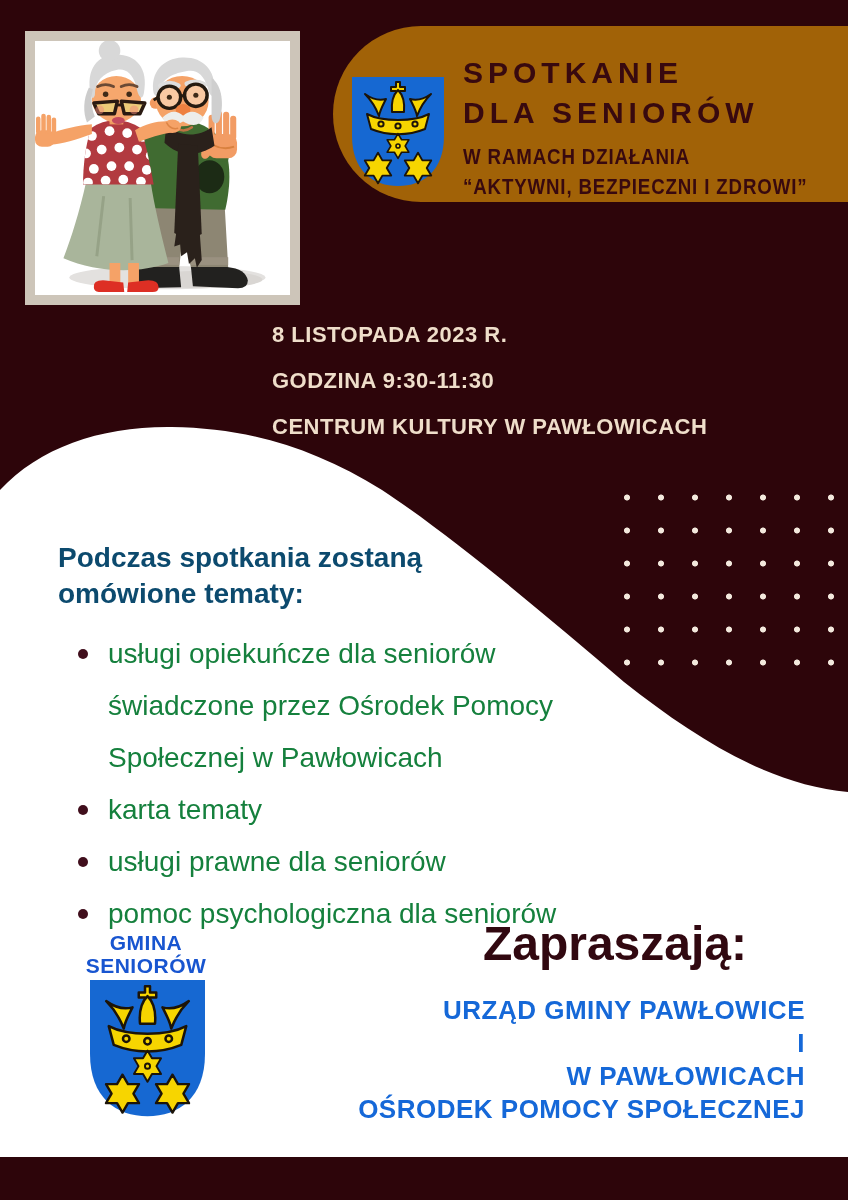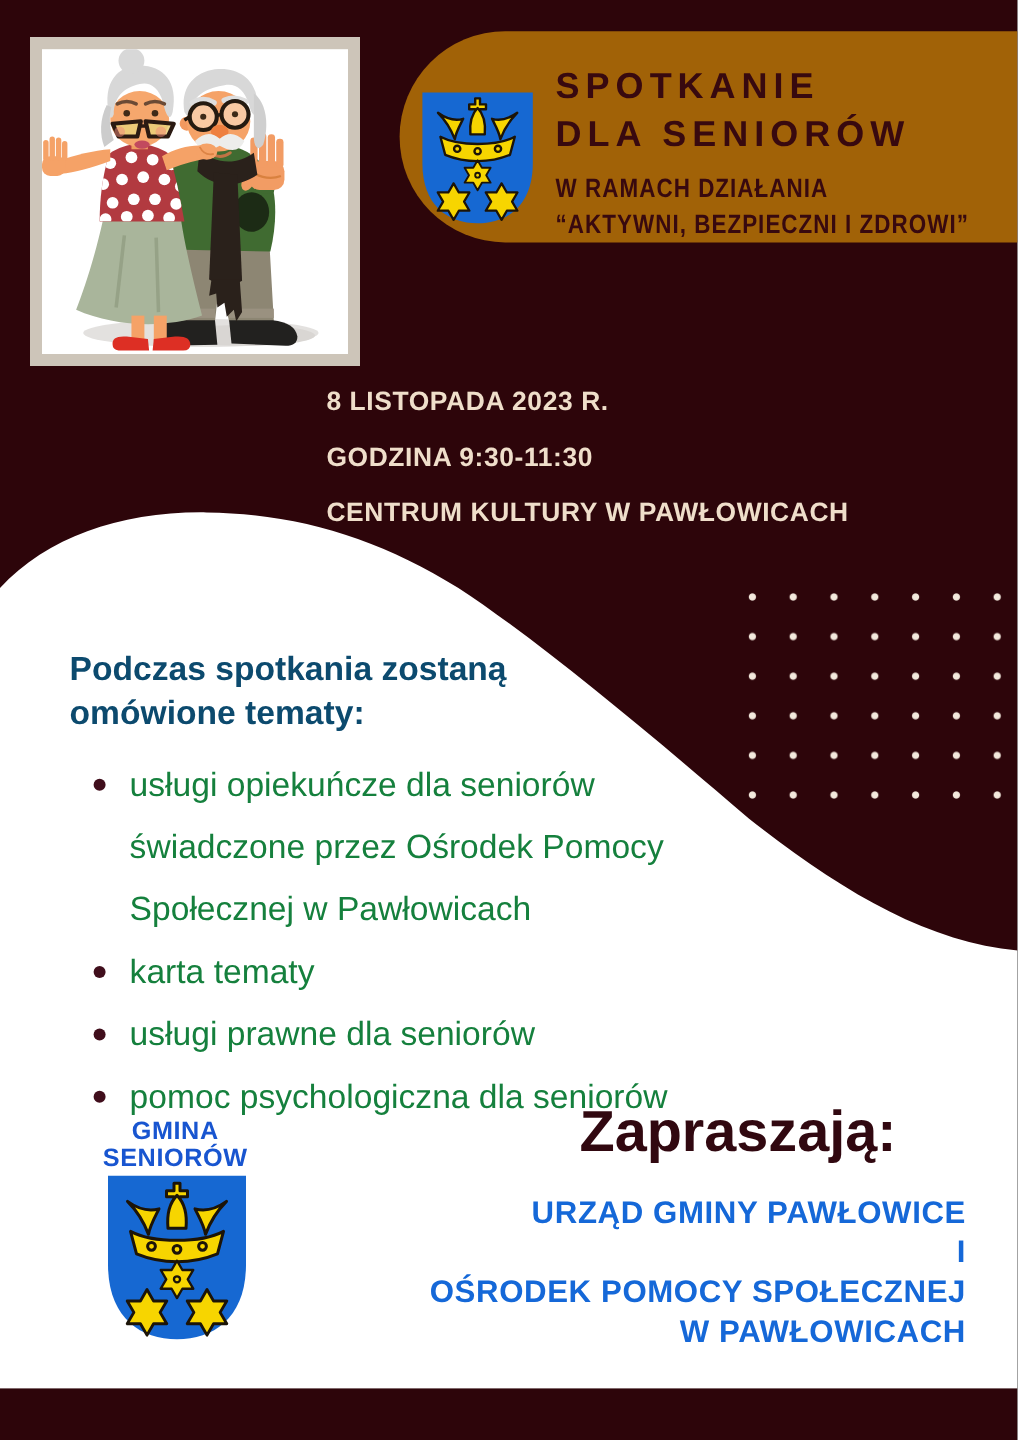--- a/index.html
+++ b/index.html
@@ -228,22 +228,22 @@
     <li>usługi opiekuńcze dla seniorów świadczone przez Ośrodek Pomocy Społecznej w Pawłowicach</li>
     <li>karta tematy</li>
     <li>usługi prawne dla seniorów</li>
     <li>pomoc psychologiczna dla seniorów</li>
   </ul>
 
   <div class="invite-heading">Zapraszają:</div>
   <div class="invite-orgs">
     <div>URZĄD GMINY PAWŁOWICE</div>
     <div>I</div>
+    <div>W PAWŁOWICACH</div>
     <div>OŚRODEK POMOCY SPOŁECZNEJ</div>
-    <div>W PAWŁOWICACH</div>
   </div>
 
   <div class="logo-label">
     <div>GMINA</div>
     <div>SENIORÓW</div>
   </div>
   <svg class="logo-herb" viewBox="0 0 100 115" aria-hidden="true">
     <use href="#herb"></use>
   </svg>
 

